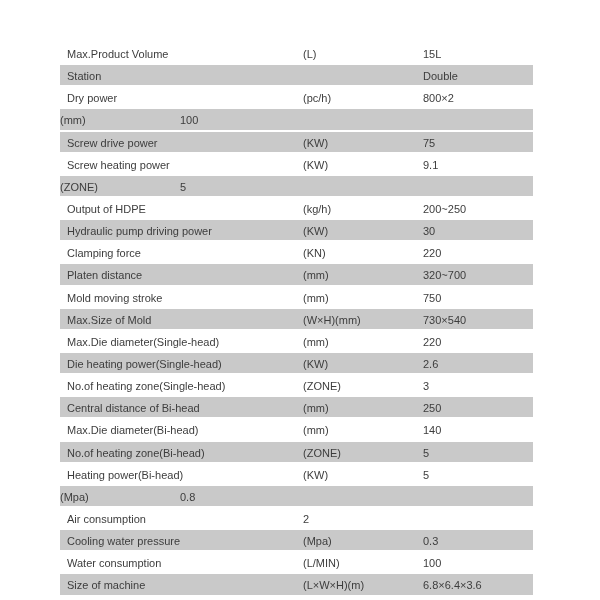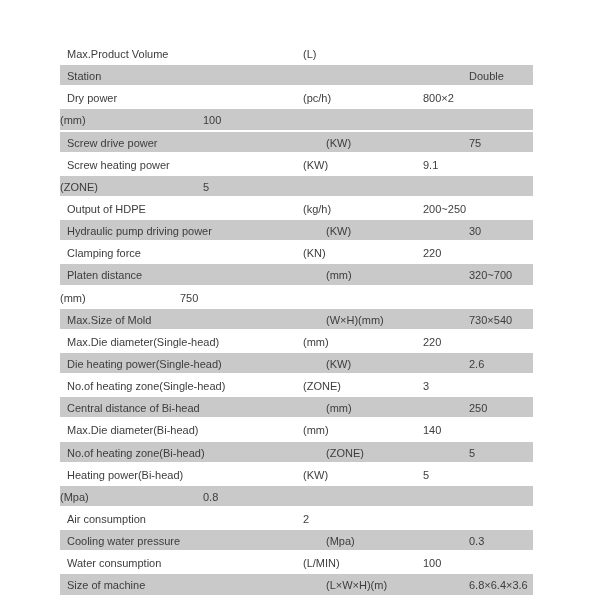--- a/index.html
+++ b/index.html
@@ -27,41 +27,41 @@
   .row {
     display: flex;
     align-items: center;
     height: 22.15px;
     box-sizing: border-box;
     background: #ffffff;
   }
   .row.alt {
     background: #c9c9c9;
     box-shadow: inset 0 -2px 0 #ffffff;
-    gap: 23px;
   }
   .cell {
     font-size: 11px;
     color: #3d3d3d;
     line-height: 22px;
     white-space: nowrap;
     overflow: hidden;
   }
   .c-name  { flex: 0 0 236px; padding-left: 7px; }
   .c-unit  { flex: 0 0 120px; }
   .c-value { flex: 1; }
 </style>
 </head>
 <body>
 
 <div class="page">
   <div class="spec-table">
       <div class="row">
         <div class="cell c-name">Max.Product Volume</div>
         <div class="cell c-unit">(L)</div>
+        <div class="cell c-value">15L</div>
       </div>
       <div class="row alt">
         <div class="cell c-name">Station</div>
         <div class="cell c-unit"></div>
         <div class="cell c-value">Double</div>
       </div>
       <div class="row">
         <div class="cell c-name">Dry power</div>
         <div class="cell c-unit">(pc/h)</div>
         <div class="cell c-value">800×2</div>
@@ -98,20 +98,21 @@
         <div class="cell c-name">Clamping force</div>
         <div class="cell c-unit">(KN)</div>
         <div class="cell c-value">220</div>
       </div>
       <div class="row alt">
         <div class="cell c-name">Platen distance</div>
         <div class="cell c-unit">(mm)</div>
         <div class="cell c-value">320~700</div>
       </div>
       <div class="row">
+        <div class="cell c-name">Mold moving stroke</div>
         <div class="cell c-unit">(mm)</div>
         <div class="cell c-value">750</div>
       </div>
       <div class="row alt">
         <div class="cell c-name">Max.Size of Mold</div>
         <div class="cell c-unit">(W×H)(mm)</div>
         <div class="cell c-value">730×540</div>
       </div>
       <div class="row">
         <div class="cell c-name">Max.Die diameter(Single-head)</div>

